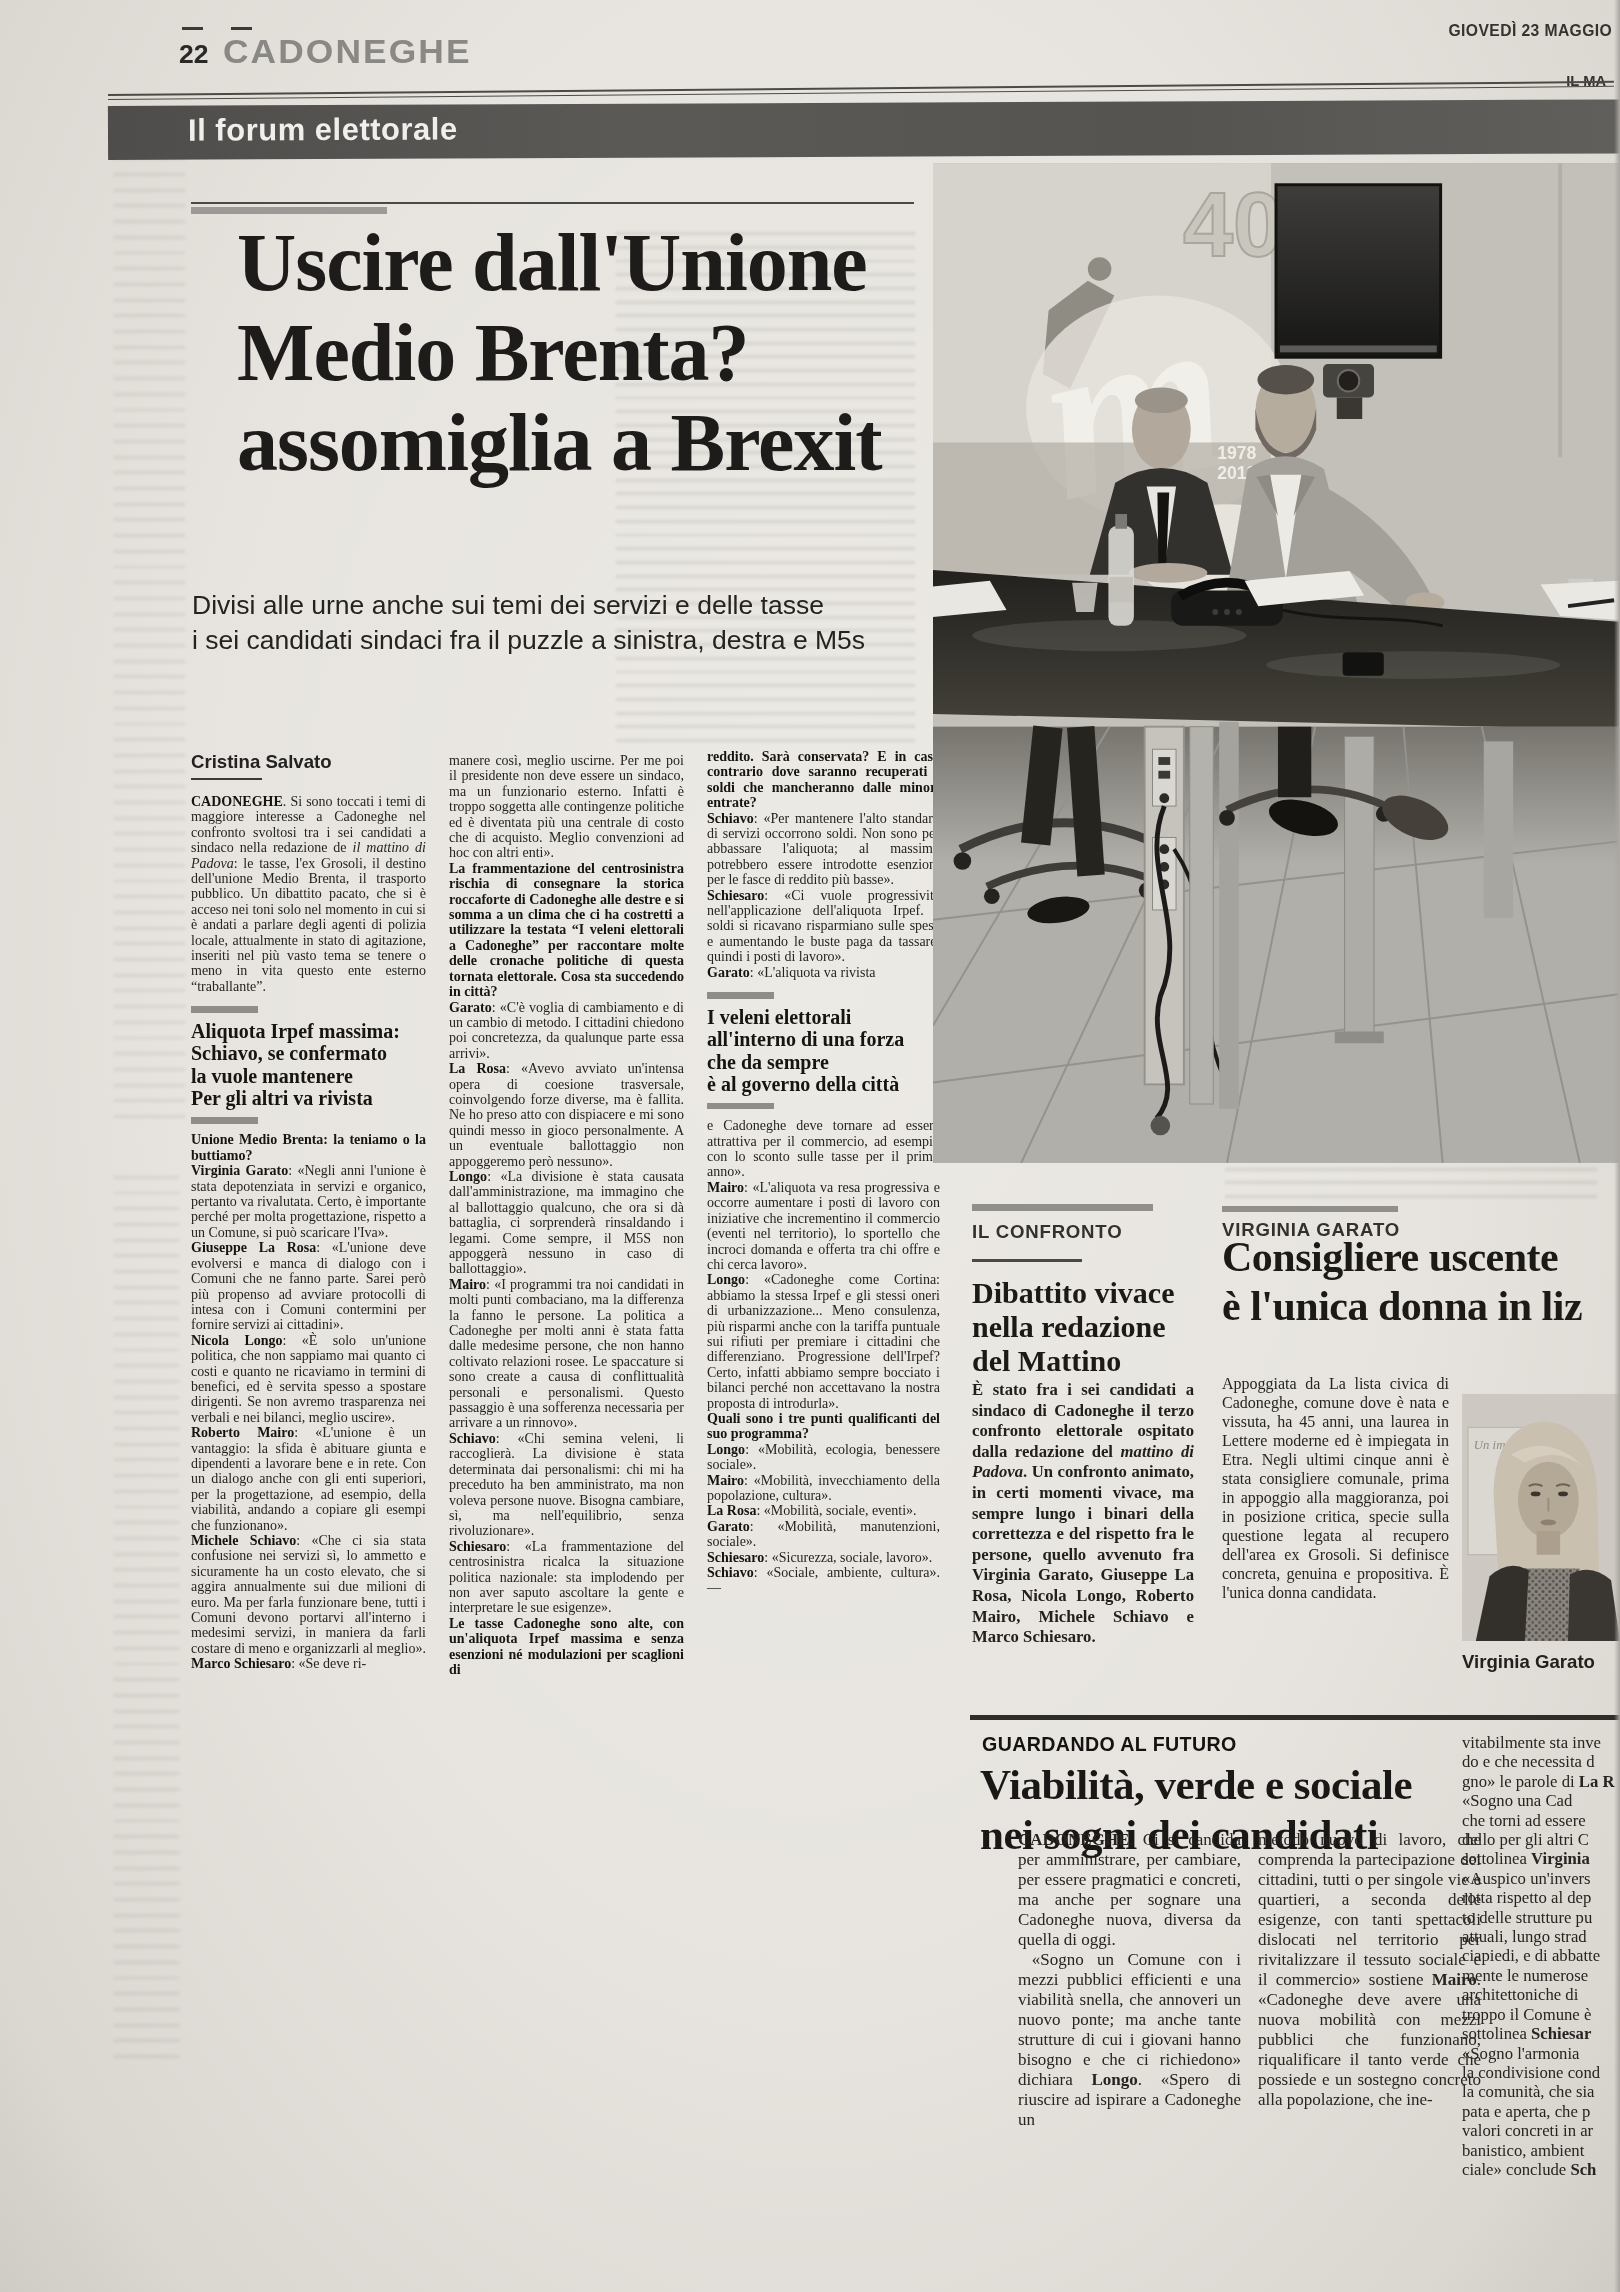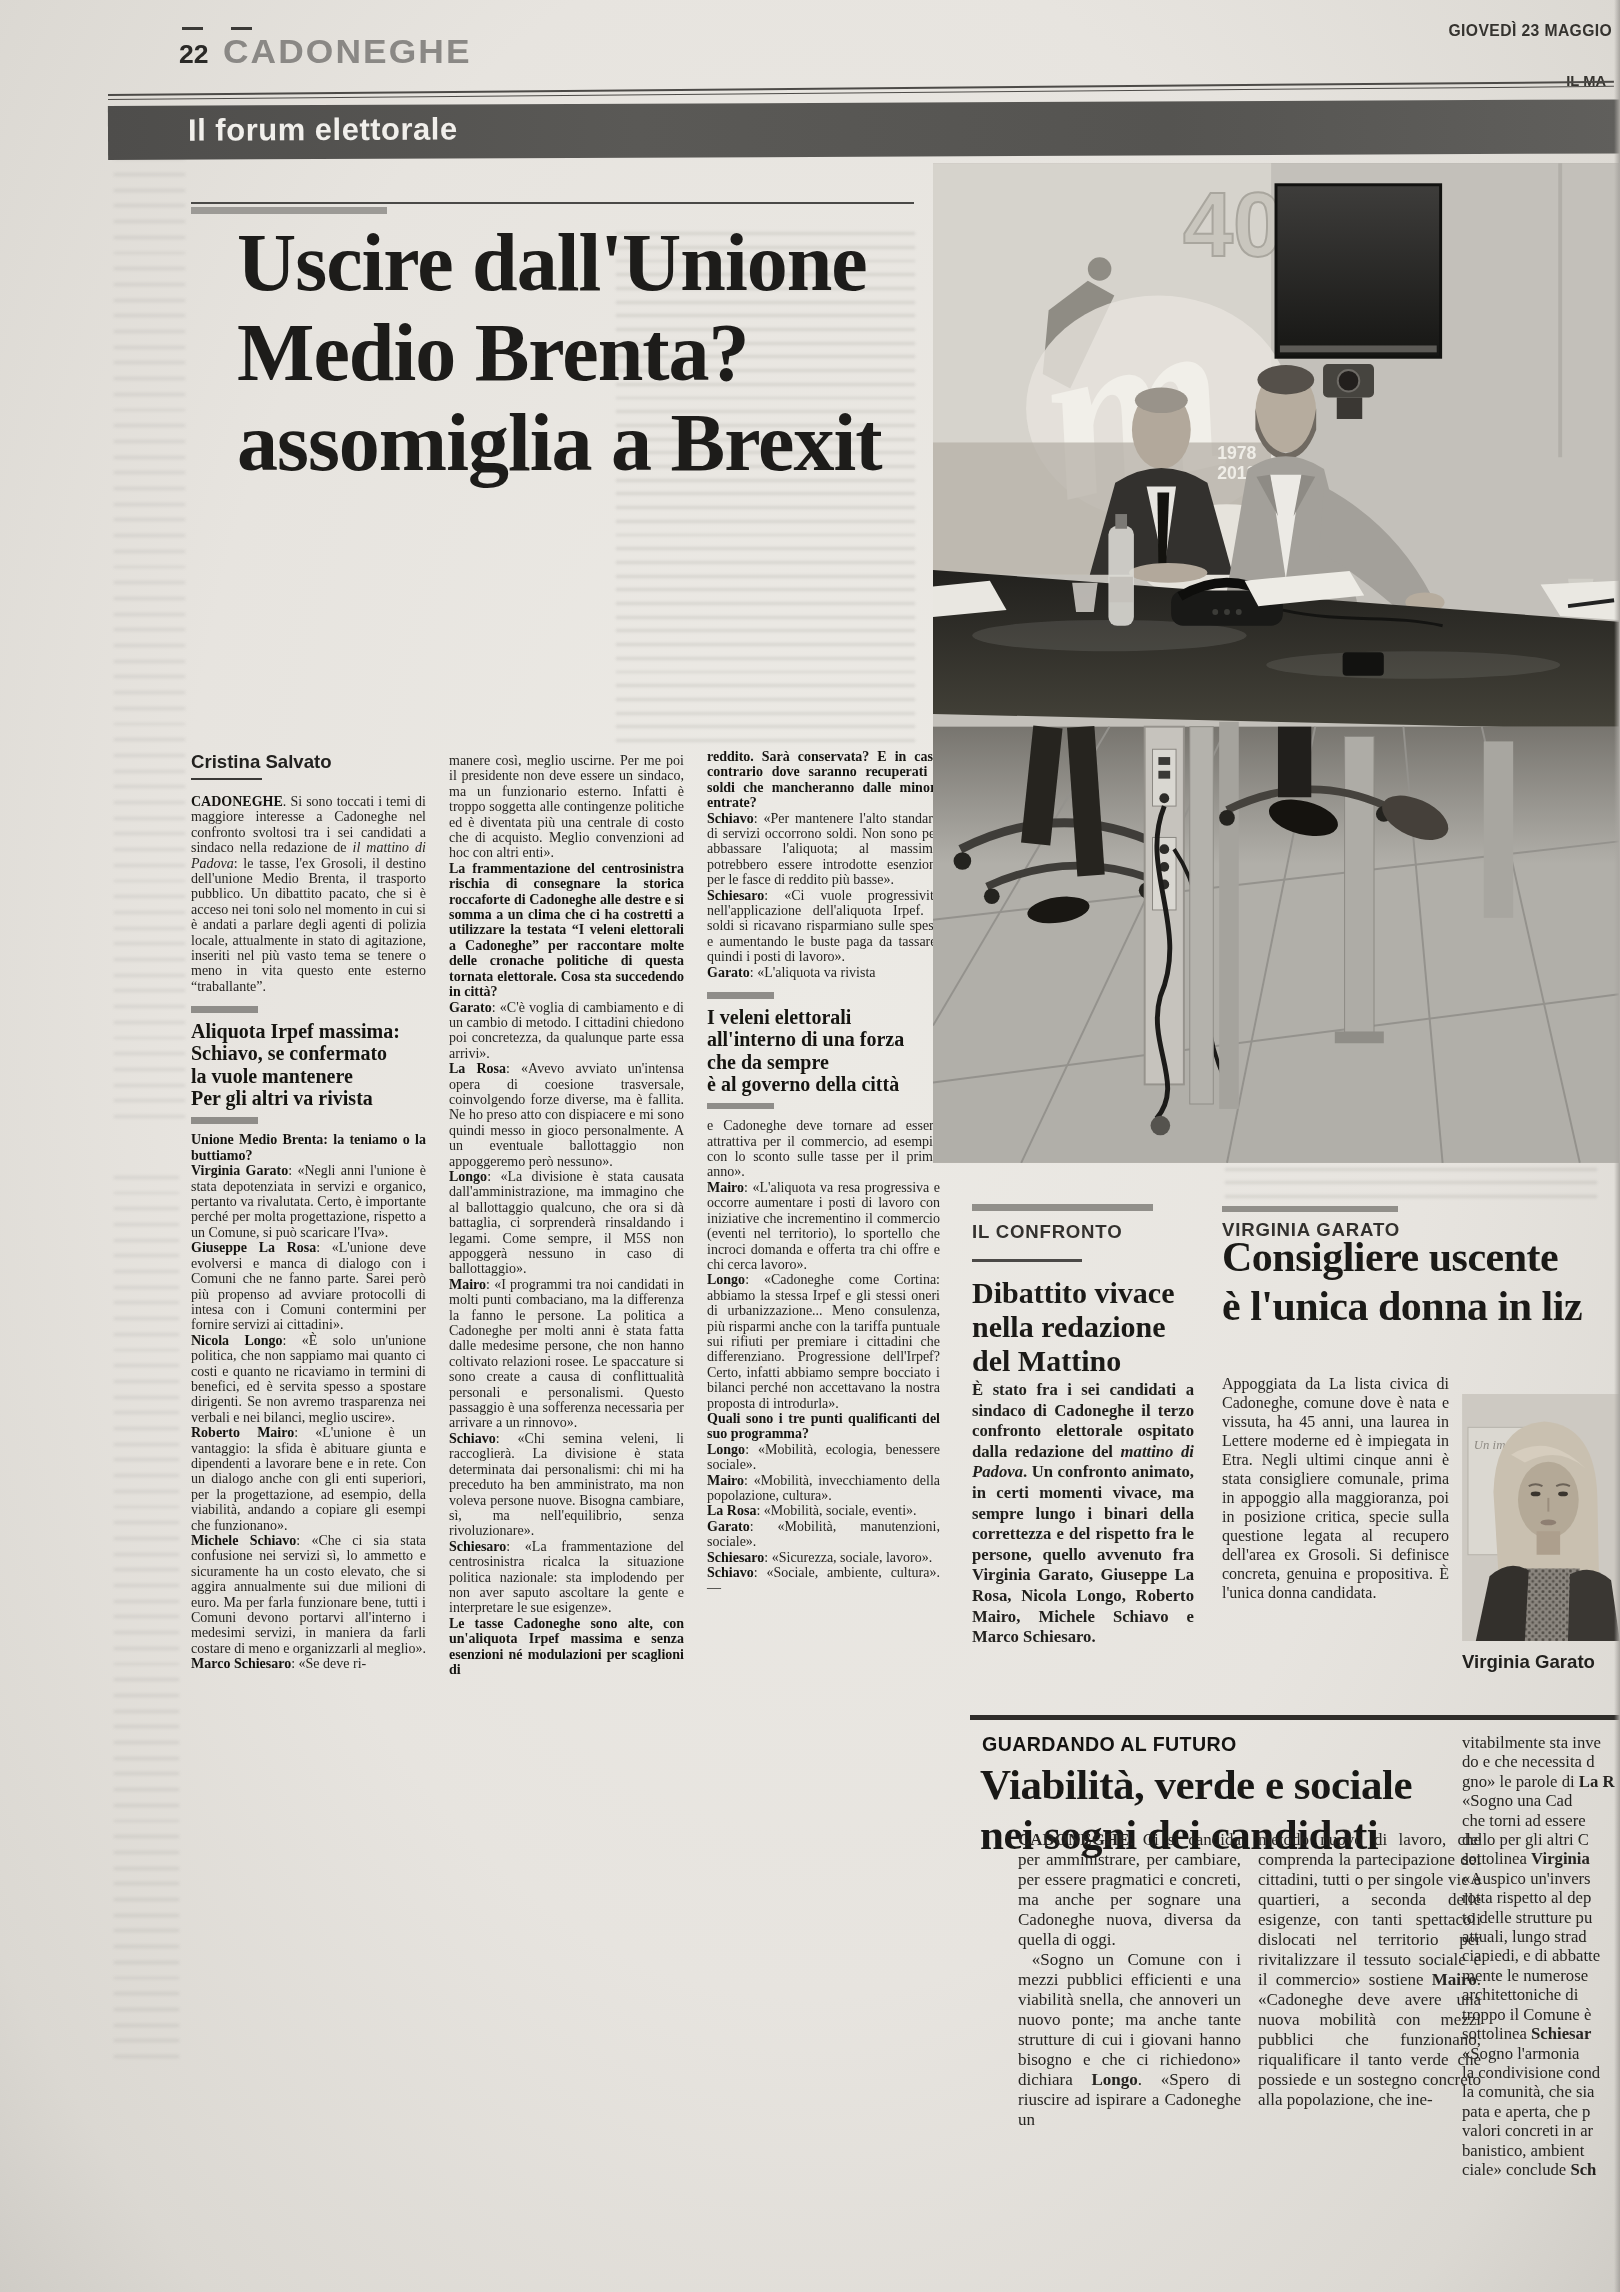--- a/index.html
+++ b/index.html
@@ -94,20 +94,24 @@
   <div class="banner" data-name="forum-banner">
     <span data-name="forum-banner-label">Il forum elettorale</span>
   </div>
 
   <div class="lead-rule" data-name="headline-rule"></div>
   <div class="lead-bar" data-name="headline-bar"></div>
   <div class="headline" data-name="main-headline">
       <div class="ln" data-name="text-line">Uscire dall'Unione</div>
       <div class="ln" data-name="text-line">Medio Brenta?</div>
       <div class="ln" data-name="text-line">assomiglia a Brexit</div>
+    </div>
+  <div class="standfirst" data-name="standfirst">
+      <div class="ln" data-name="text-line">Divisi alle urne anche sui temi dei servizi e delle tasse</div>
+      <div class="ln" data-name="text-line">i sei candidati sindaci fra il puzzle a sinistra, destra e M5s</div>
     </div>
   <div class="byline" data-name="byline">
     <span data-name="byline-name">Cristina Salvato</span>
     <div class="byline-rule" data-name="byline-rule"></div>
   </div>
   <div class="col col1" data-name="article-column-1">
       <p class="para" data-name="paragraph"><b>CADONEGHE</b>. Si sono toccati i temi di maggiore interesse a Cadoneghe nel confronto svoltosi tra i sei candidati a sindaco nella redazione de <i>il mattino di Padova</i>: le tasse, l'ex Grosoli, il destino dell'unione Medio Brenta, il trasporto pubblico. Un dibattito pacato, che si è acceso nei toni solo nel momento in cui si è andati a parlare degli agenti di polizia locale, attualmente in stato di agitazione, inseriti nel più vasto tema se tenere o meno in vita questo ente esterno “traballante”.</p>
       <div class="crosshead" data-name="crosshead">
         <div class="bar" data-name="crosshead-bar"></div>
         <div class="ln" data-name="crosshead-line">Aliquota Irpef massima:</div>

